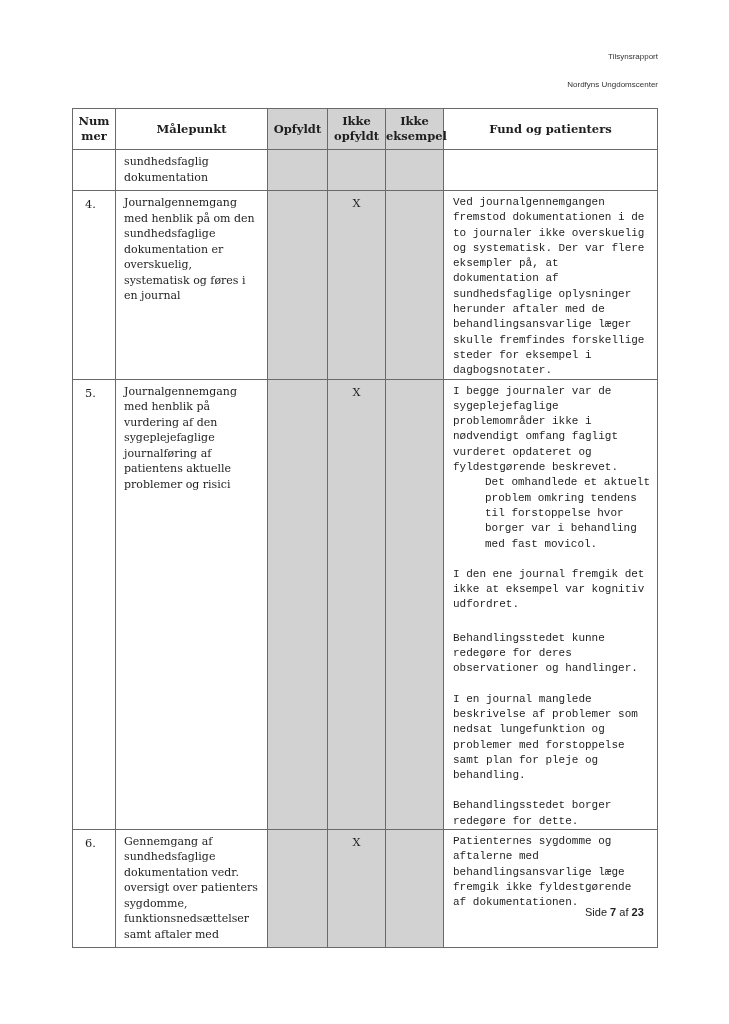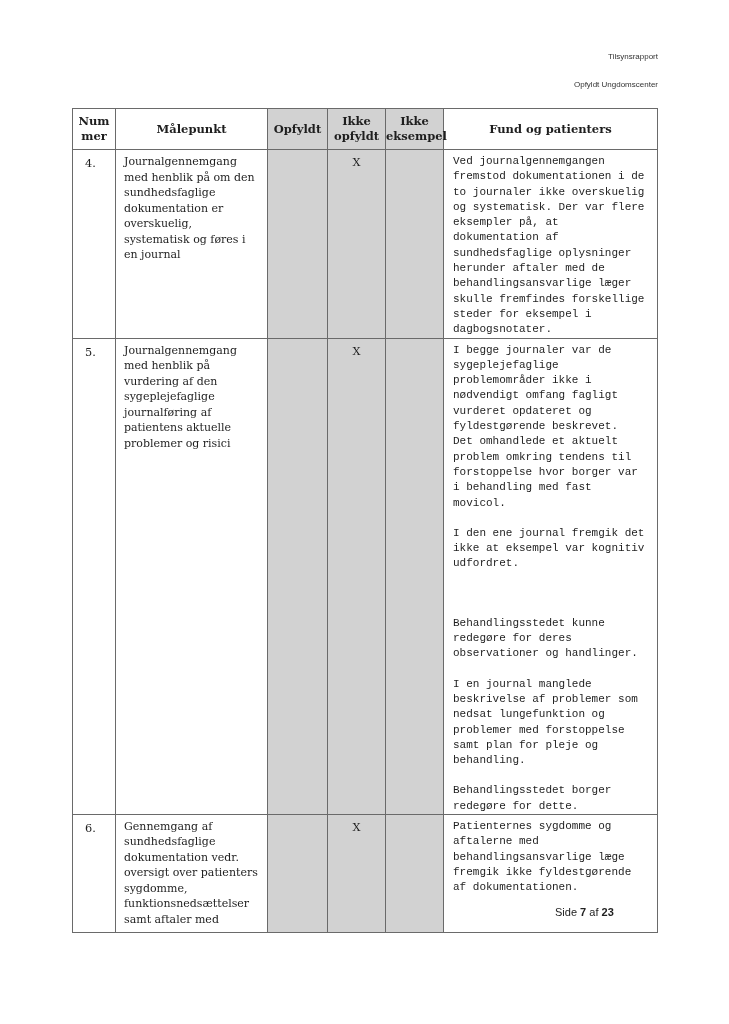--- a/index.html
+++ b/index.html
@@ -11,29 +11,29 @@
   td, th { border: 1px solid #6a6a6a; vertical-align: top; padding: 0; font-size: 11.3px; line-height: 15.5px; }
   th { font-weight: bold; text-align: center; vertical-align: middle; font-size: 11.5px; line-height: 15px; height: 40px; }
   col.c1 { width: 43px; } col.c2 { width: 152px; } col.c3 { width: 60px; } col.c4 { width: 58px; } col.c5 { width: 58px; } col.c6 { width: 214px; }
   .gray { background: #d2d2d2; }
   .num { padding: 6px 0 0 12px; }
   .mp { padding: 4px 6px 0 8px; font-family: "DejaVu Serif", serif; font-size: 11px; }
   .fund { padding: 4px 6px 0 9px; font-family: Liberation Mono, monospace; font-size: 11px; line-height: 15.3px; }
   .mark { text-align: center; padding-top: 5px; }
   .fund p { margin: 0; }
   .fund p + p { margin-top: 15px; }
-  .fund p.nosp { margin-top: 0; }
-  .footer { position: absolute; left: 555px; top: 906px; font-family: "Liberation Sans", sans-serif; font-size: 11px; color: #222; text-align: center; }
+  .fund p.nosp { margin-top: 0; margin-left: 32px; }
+  .footer { position: absolute; left: 585px; top: 906px; font-family: "Liberation Sans", sans-serif; font-size: 11px; color: #222; text-align: center; }
   .footer b { font-weight: bold; }
 </style>
 </head>
 <body>
 
 <div class="hdr hdr1">Tilsynsrapport</div>
-<div class="hdr hdr2">Opfyldt Ungdomscenter</div>
+<div class="hdr hdr2">Nordfyns Ungdomscenter</div>
 
 <table>
   <colgroup>
       <col class="c1">
       <col class="c2">
       <col class="c3">
       <col class="c4">
       <col class="c5">
       <col class="c6">
     </colgroup>
@@ -41,41 +41,49 @@
     <tr>
       <th><span>Num</span><br><span>mer</span></th>
       <th>Målepunkt</th>
       <th class="gray">Opfyldt</th>
       <th class="gray"><span>Ikke</span><br><span>opfyldt</span></th>
       <th class="gray"><span>Ikke</span><br><span>eksempel</span></th>
       <th>Fund og patienters</th>
     </tr>
   </thead>
   <tbody>
+    <tr style="height:41px;">
+      <td class="num"></td>
+      <td class="mp" style="padding-right:40px;">sundhedsfaglig dokumentation</td>
+      <td class="gray mark"></td>
+      <td class="gray mark"></td>
+      <td class="gray mark"></td>
+      <td class="fund"></td>
+    </tr>
     <tr style="height:145px;">
       <td class="num">4.</td>
       <td class="mp">Journalgennemgang med henblik på om den sundhedsfaglige dokumentation er overskuelig, systematisk og føres i en journal</td>
       <td class="gray mark"></td>
       <td class="gray mark">X</td>
       <td class="gray mark"></td>
       <td class="fund">
         <p>Ved journalgennemgangen fremstod dokumentationen i de to journaler ikke overskuelig og systematisk. Der var flere eksempler på, at dokumentation af sundhedsfaglige oplysninger herunder aftaler med de behandlingsansvarlige læger skulle fremfindes forskellige steder  for eksempel  i dagbogsnotater.</p>
       </td>
     </tr>
     <tr style="height:429px;">
       <td class="num">5.</td>
       <td class="mp" style="">Journalgennemgang med henblik på vurdering af den sygeplejefaglige journalføring af patientens aktuelle problemer og risici</td>
       <td class="gray mark"></td>
       <td class="gray mark">X</td>
       <td class="gray mark"></td>
       <td class="fund">
         <p>I begge  journaler var de sygeplejefaglige problemområder ikke i nødvendigt omfang fagligt vurderet opdateret og fyldestgørende beskrevet.</p>
         <p class="nosp">Det omhandlede  et aktuelt  problem omkring tendens til forstoppelse hvor  borger var i behandling med fast movicol.</p>
         <p>I den ene journal fremgik det ikke at eksempel var kognitiv udfordret.</p>
-        <p style="margin-top:44px;">Behandlingsstedet kunne redegøre for deres observationer og handlinger.</p>
+        <p style="margin-top:18px;">Behandlingsstedet kunne redegøre for deres observationer og handlinger.</p>
         <p>I en journal manglede beskrivelse af problemer som nedsat lungefunktion og problemer med forstoppelse samt plan for pleje og behandling.</p>
         <p>Behandlingsstedet borger redegøre for dette.</p>
       </td>
     </tr>
     <tr style="height:118px;">
       <td class="num">6.</td>
       <td class="mp">Gennemgang af sundhedsfaglige dokumentation vedr. oversigt over patienters sygdomme, funktionsnedsættelser samt aftaler med</td>
       <td class="gray mark"></td>
       <td class="gray mark">X</td>
       <td class="gray mark"></td>

